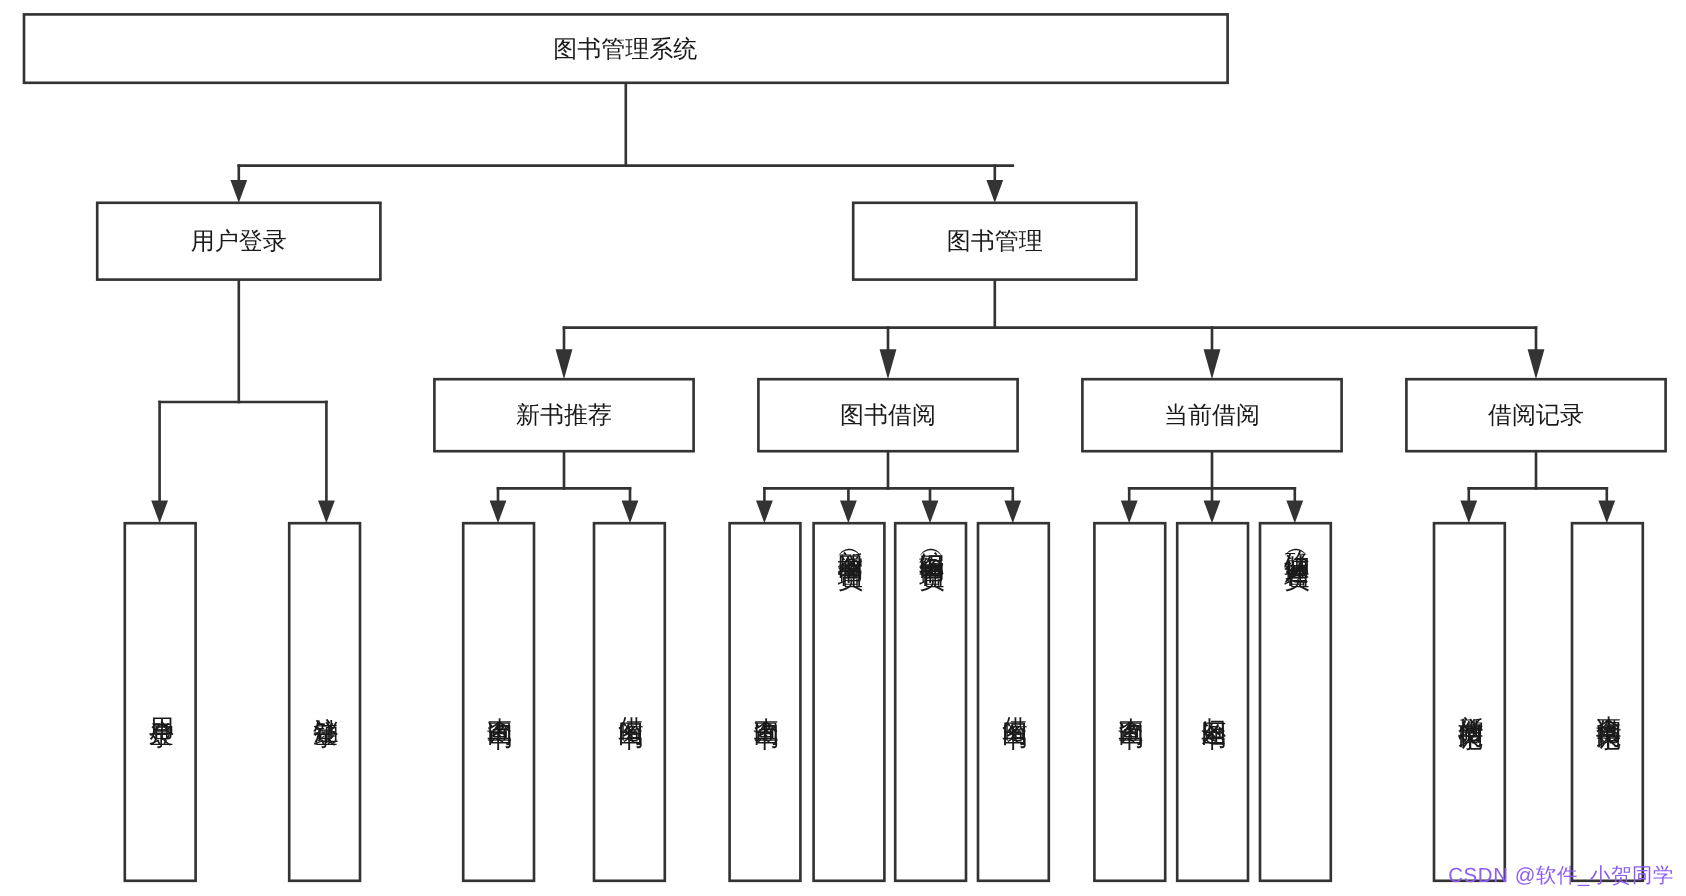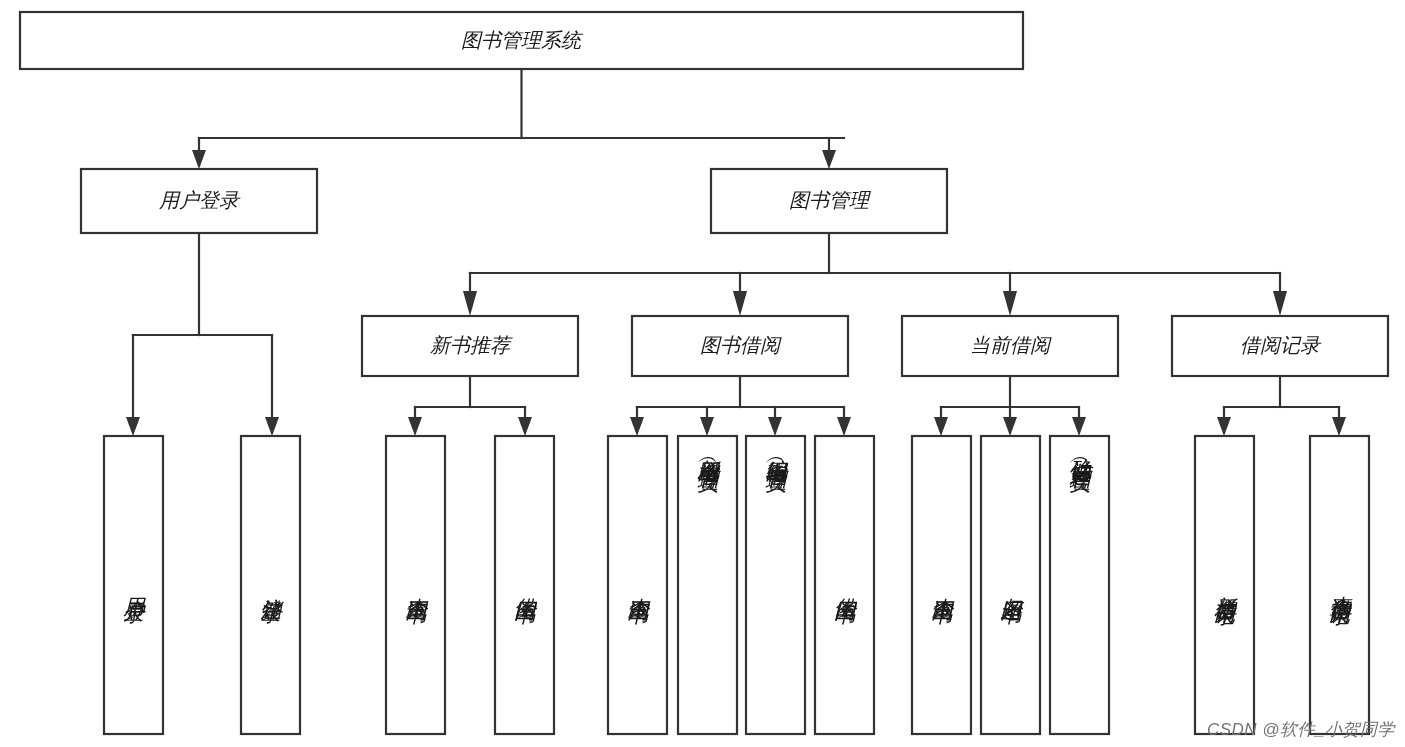--- a/index.html
+++ b/index.html
@@ -13,21 +13,20 @@
     font-family: "Liberation Sans", "DejaVu Sans", sans-serif;
     overflow: hidden;
     position: relative;
   }
   #diagram-root {
     position: absolute;
     left: 0;
     top: 0;
     width: 1405px;
     height: 747px;
-    font-style: italic;
   }
   svg.flow {
     display: block;
     width: 1405px;
     height: 747px;
   }
   .node-box {
     fill: #ffffff;
     stroke: #333333;
     stroke-width: 2.2;
@@ -65,21 +64,21 @@
     color: #1a1a1a;
     letter-spacing: 2px;
     white-space: nowrap;
   }
   #watermark {
     position: absolute;
     right: 10px;
     bottom: 6px;
     font-family: "Liberation Sans", "DejaVu Sans", sans-serif;
     font-size: 17px;
-    color: #737373;
+    color: #8b5cf6;
     letter-spacing: 0.5px;
     white-space: nowrap;
   }
 </style>
 </head>
 <body>
 
 <div id="diagram-root">
 
   <svg class="flow" viewBox="0 0 1405 747" xmlns="http://www.w3.org/2000/svg">

